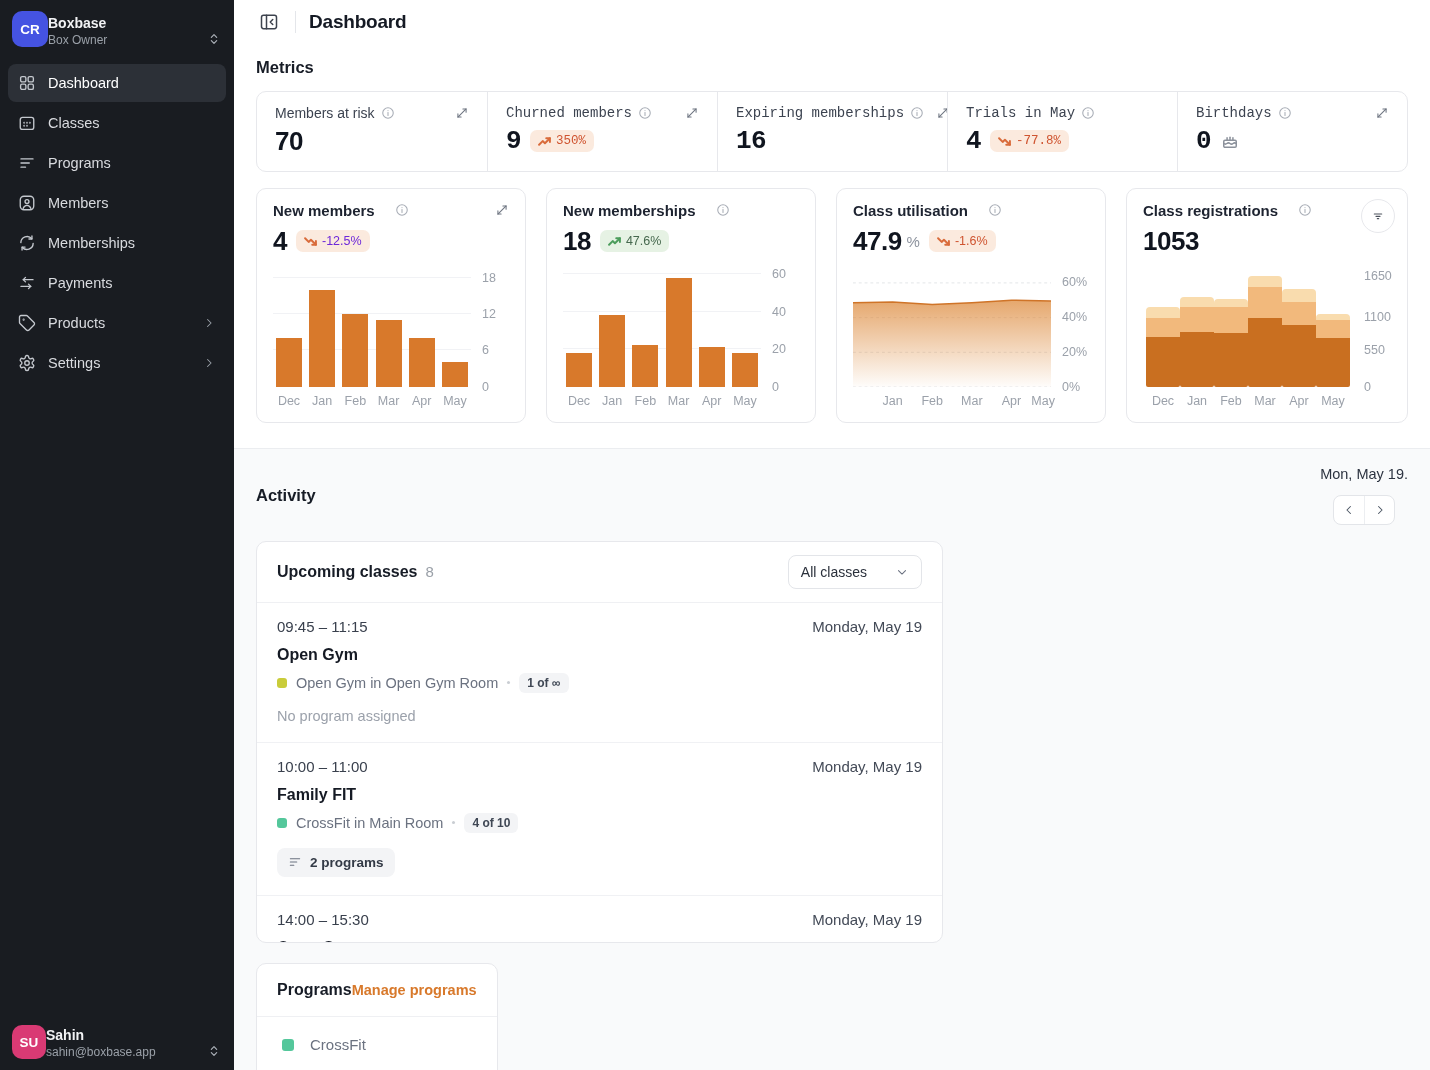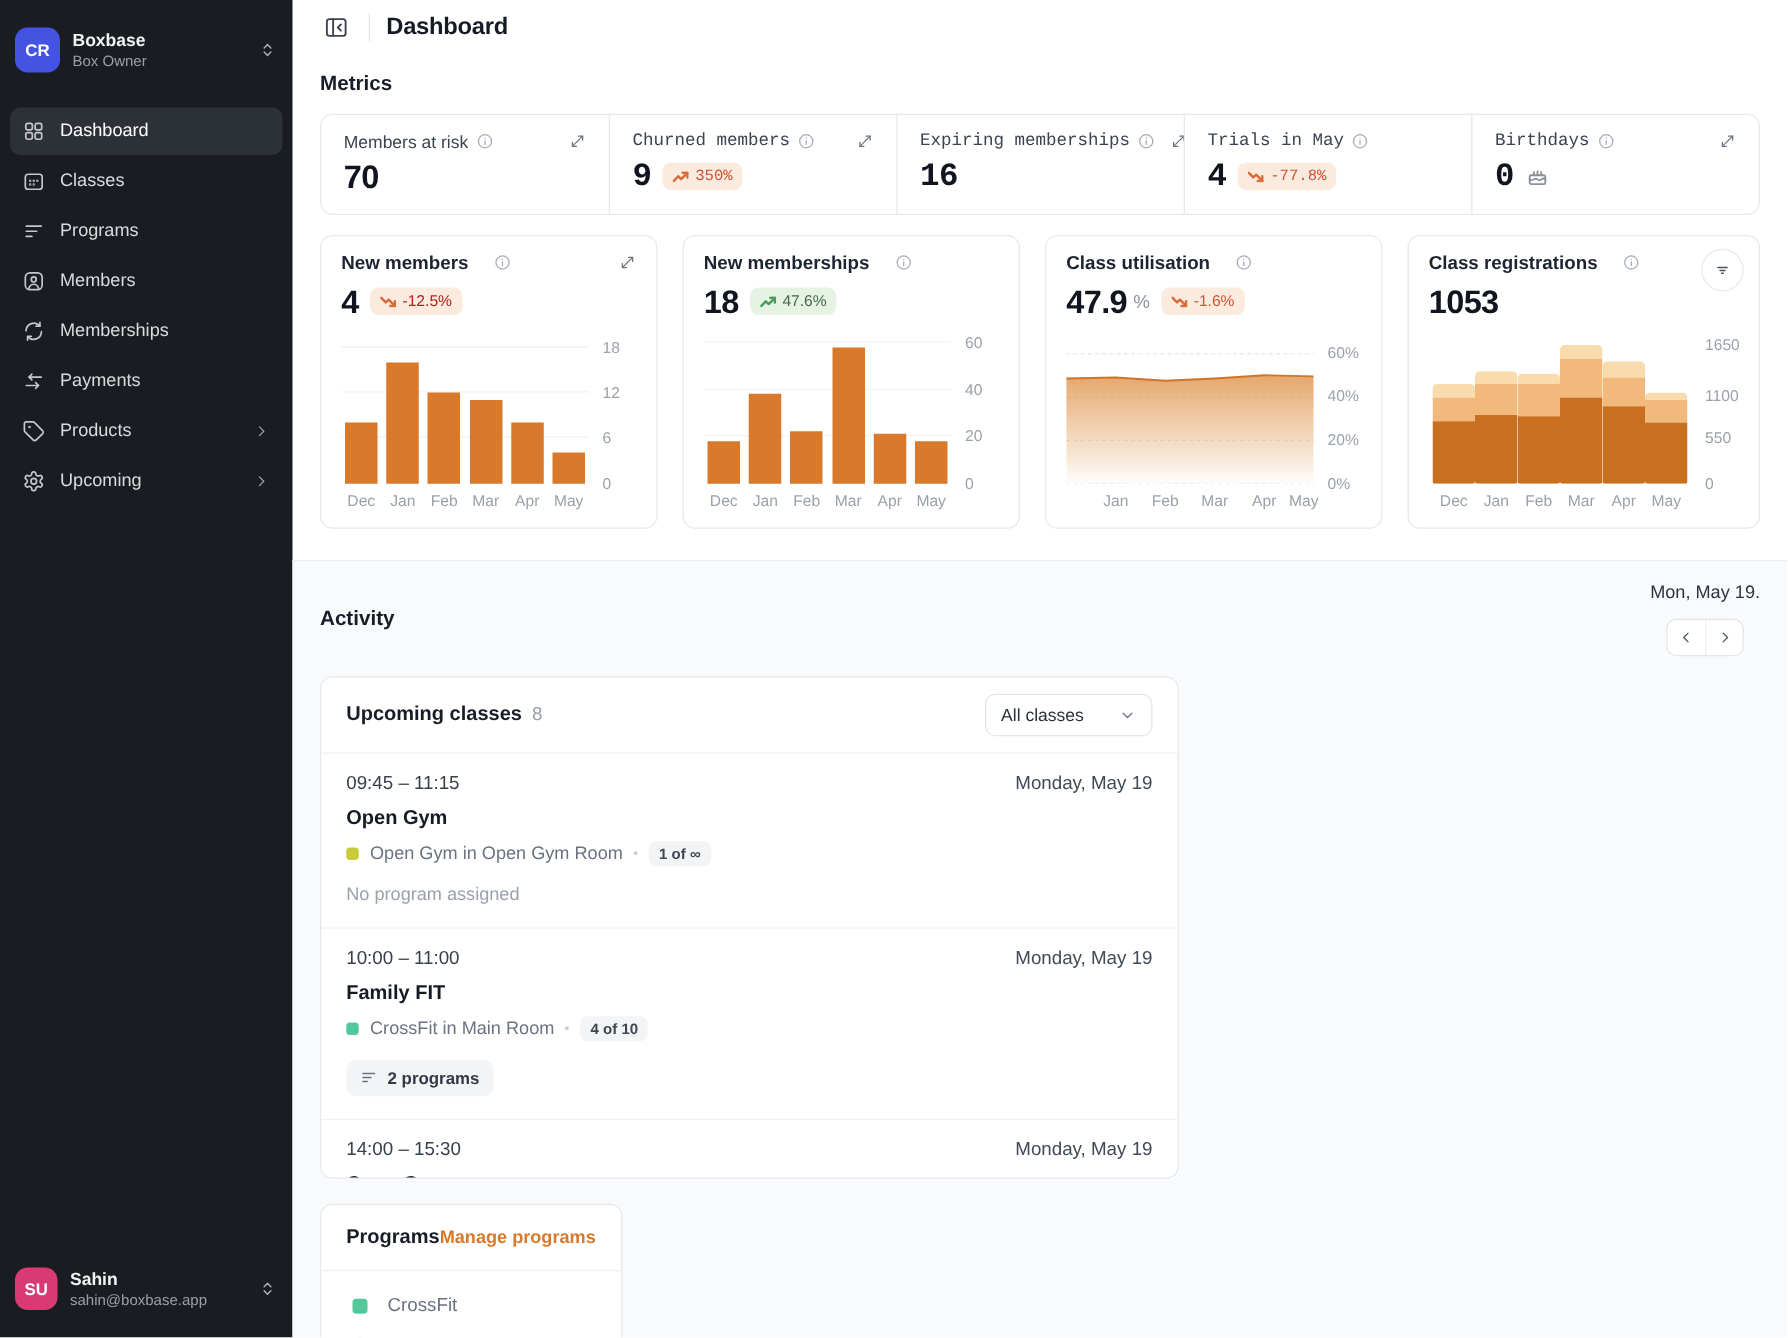--- a/index.html
+++ b/index.html
@@ -6,21 +6,21 @@
   html,body { width:1430px; height:1070px; }
   body {
     display:flex; overflow:hidden; background:#fff; color:#1a202b;
     font-family:"Liberation Sans", sans-serif; -webkit-font-smoothing:antialiased;
   }
   svg { display:block; }
   .ic { fill:none; stroke:currentColor; stroke-width:1.8; stroke-linecap:round; stroke-linejoin:round; }
 
   
   .sidebar { width:234px; min-width:234px; background:#191c21; display:flex; flex-direction:column; }
-  .ws-row { display:flex; align-items:center; gap:10px; padding:22px 12px; }
+  .ws-row { display:flex; align-items:flex-end; padding:11px 12px; }
   .ws-avatar { width:36px; height:36px; border-radius:10px; color:#fff; font-weight:bold; font-size:13.5px;
     display:flex; align-items:center; justify-content:center; flex:none; }
   .ws-meta { flex:1; min-width:0; }
   .ws-name { color:#f2f3f5; font-size:14px; font-weight:bold; }
   .ws-sub { color:#9aa0a8; font-size:12px; margin-top:2px; }
   .updown { color:#abb0b8; width:16px; height:16px; cursor:pointer; }
   .nav { padding:6px 8px; display:flex; flex-direction:column; gap:2px; }
   .nav-item { display:flex; align-items:center; gap:12px; padding:10px 10px; border-radius:8px;
     color:#d9dbdf; font-size:14.5px; cursor:pointer; }
   .nav-item.active { background:#2c3037; color:#fff; }
@@ -215,21 +215,21 @@
           </svg>
         </span>
       </div>
       <div class="nav-item">
         <span class="nicon">
           <svg class="ic" viewBox="0 0 24 24" width="100%" height="100%">
             <path d="M12.22 2h-.44a2 2 0 0 0-2 2v.18a2 2 0 0 1-1 1.73l-.43.25a2 2 0 0 1-2 0l-.15-.08a2 2 0 0 0-2.73.73l-.22.38a2 2 0 0 0 .73 2.73l.15.1a2 2 0 0 1 1 1.72v.51a2 2 0 0 1-1 1.74l-.15.09a2 2 0 0 0-.73 2.73l.22.38a2 2 0 0 0 2.73.73l.15-.08a2 2 0 0 1 2 0l.43.25a2 2 0 0 1 1 1.73V20a2 2 0 0 0 2 2h.44a2 2 0 0 0 2-2v-.18a2 2 0 0 1 1-1.73l.43-.25a2 2 0 0 1 2 0l.15.08a2 2 0 0 0 2.73-.73l.22-.39a2 2 0 0 0-.73-2.73l-.15-.08a2 2 0 0 1-1-1.74v-.5a2 2 0 0 1 1-1.74l.15-.09a2 2 0 0 0 .73-2.73l-.22-.38a2 2 0 0 0-2.73-.73l-.15.08a2 2 0 0 1-2 0l-.43-.25a2 2 0 0 1-1-1.73V4a2 2 0 0 0-2-2z"></path>
             <circle cx="12" cy="12" r="3"></circle>
           </svg>
         </span>
-        <span>Upcoming</span>
+        <span>Settings</span>
         <span class="chev">
           <svg class="ic" viewBox="0 0 24 24" width="100%" height="100%">
             <polyline points="9.5 6 15.5 12 9.5 18"></polyline>
           </svg>
         </span>
       </div>
     </nav>
   <div class="sb-spacer"></div>
   <div class="ws-row">
     <div class="ws-avatar" id="user-avatar" style="width: 34px; height: 34px; background: rgb(217, 58, 116);">SU</div>
@@ -415,21 +415,21 @@
           <span class="expand-ico">
             <svg class="ic" viewBox="0 0 24 24" width="100%" height="100%">
               <polyline points="13.5 5 19 5 19 10.5"></polyline>
               <polyline points="10.5 19 5 19 5 13.5"></polyline>
               <line x1="19" y1="5" x2="5" y2="19"></line>
             </svg>
           </span>
         </div>
         <div class="cc-val">
           <span class="cc-num">4</span>
-          <span class="badge" style="background: rgb(251, 234, 222); color: #b91c1c;">
+          <span class="badge" style="background: rgb(251, 234, 222); color: #6d28d9;">
             <span style="display: flex; width: 13px; height: 9px; color: rgb(217, 107, 59);">
               <svg class="ic" viewBox="0 0 12 8" width="100%" height="100%">
                 <polyline points="1 1 4.3 4.4 6.4 2.4 11 7"></polyline>
                 <polyline points="7.6 7 11 7 11 3.6"></polyline>
               </svg>
             </span>
             <span>-12.5%</span>
           </span>
         </div>
         <div class="chart-flex">

